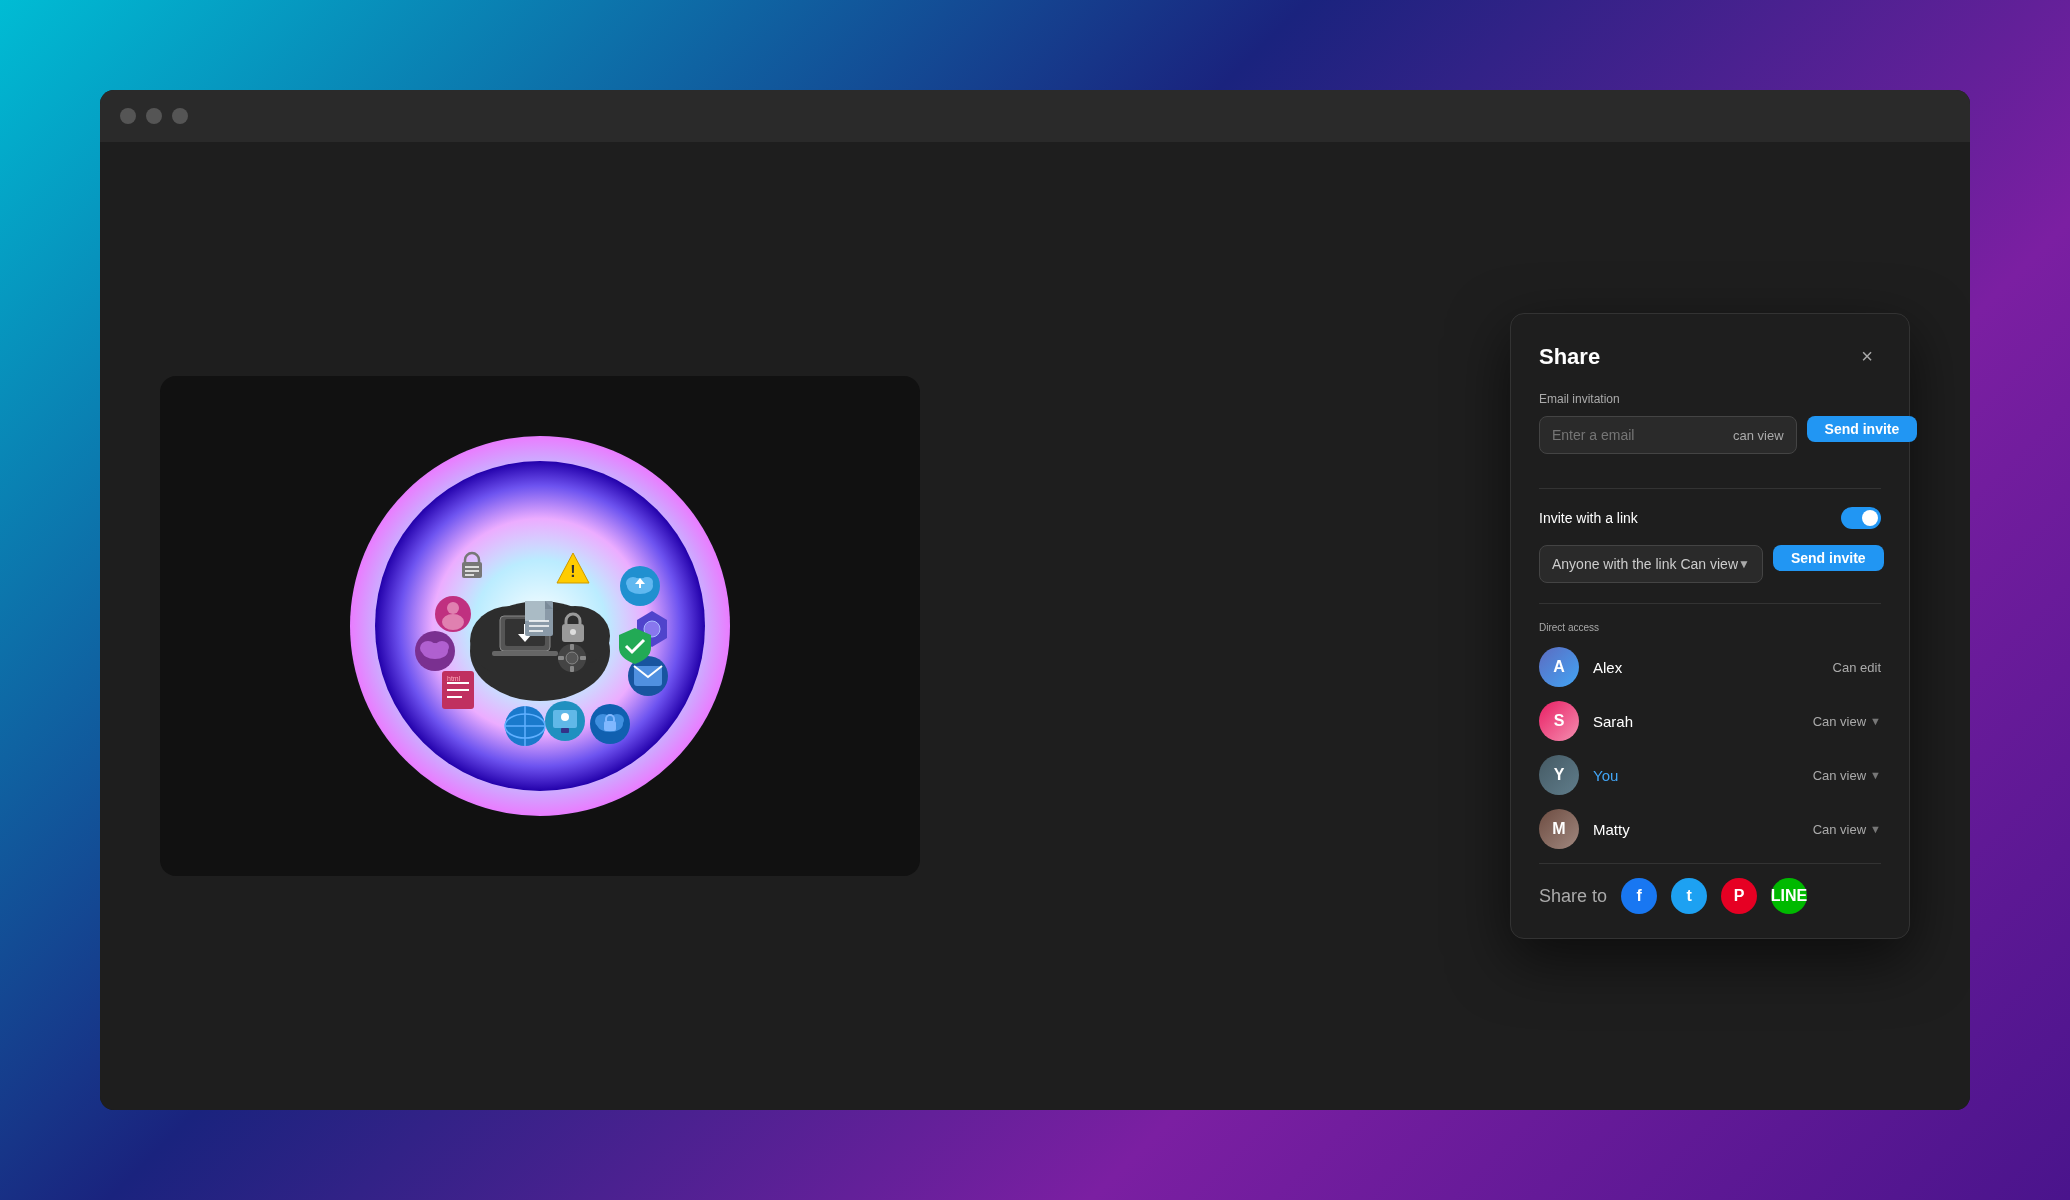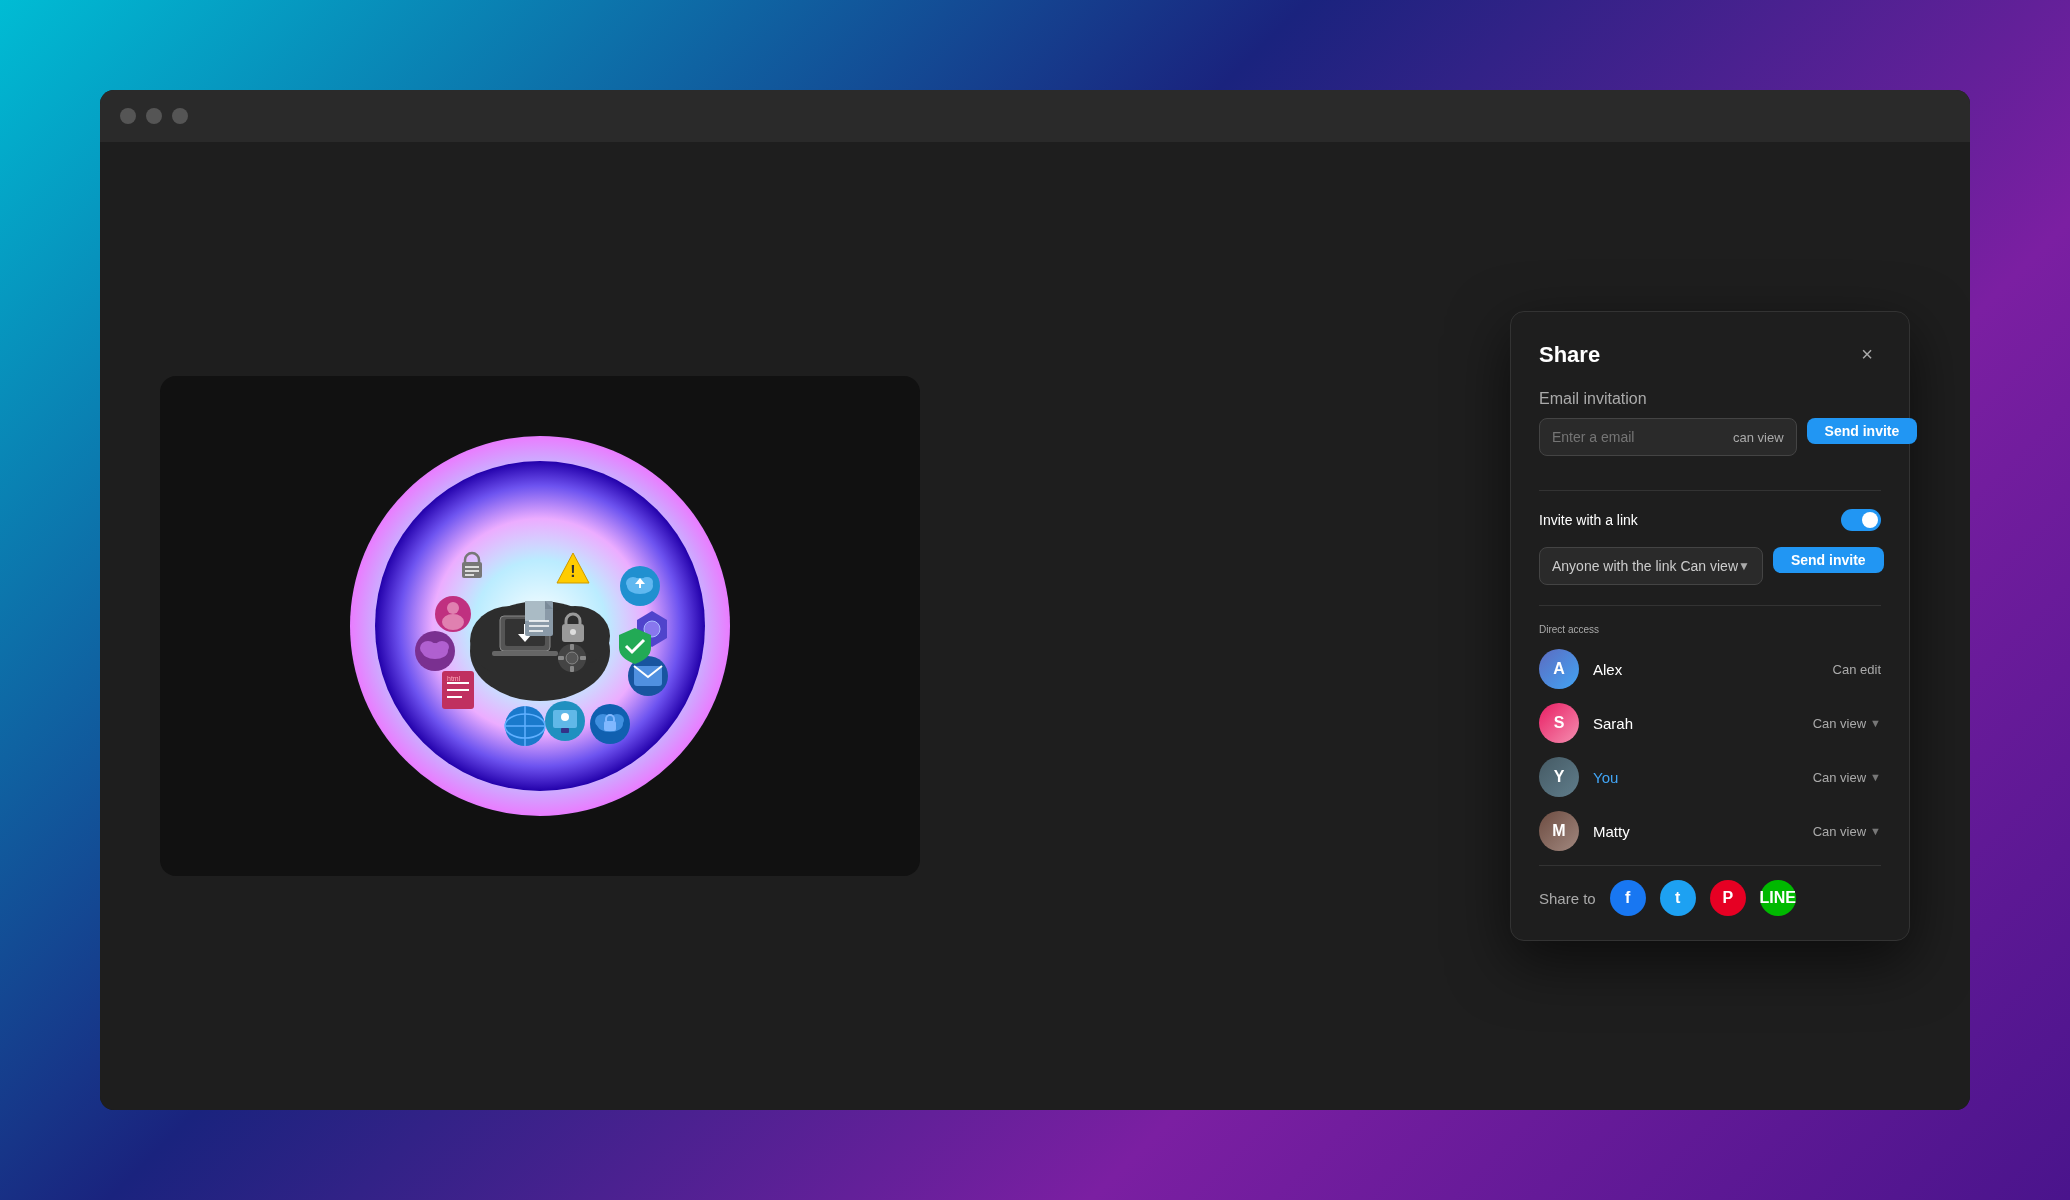--- a/index.html
+++ b/index.html
@@ -116,21 +116,21 @@
       font-size: 20px;
       cursor: pointer;
       display: flex;
       align-items: center;
       justify-content: center;
       border-radius: 50%;
     }
 
     
     .section-label {
-      font-size: 16px;
+      font-size: 12px;
       color: #aaa;
       margin-bottom: 10px;
     }
 
     .email-row {
       display: flex;
       gap: 10px;
       margin-bottom: 34px;
     }
 
@@ -315,21 +315,21 @@
     .share-to-row {
       display: flex;
       align-items: center;
       gap: 14px;
       margin-top: 8px;
       padding-top: 14px;
       border-top: 1px solid #333;
     }
 
     .share-to-text {
-      font-size: 15px;
+      font-size: 18px;
       color: #aaa;
     }
 
     .social-icon {
       width: 36px;
       height: 36px;
       border-radius: 50%;
       display: flex;
       align-items: center;
       justify-content: center;

